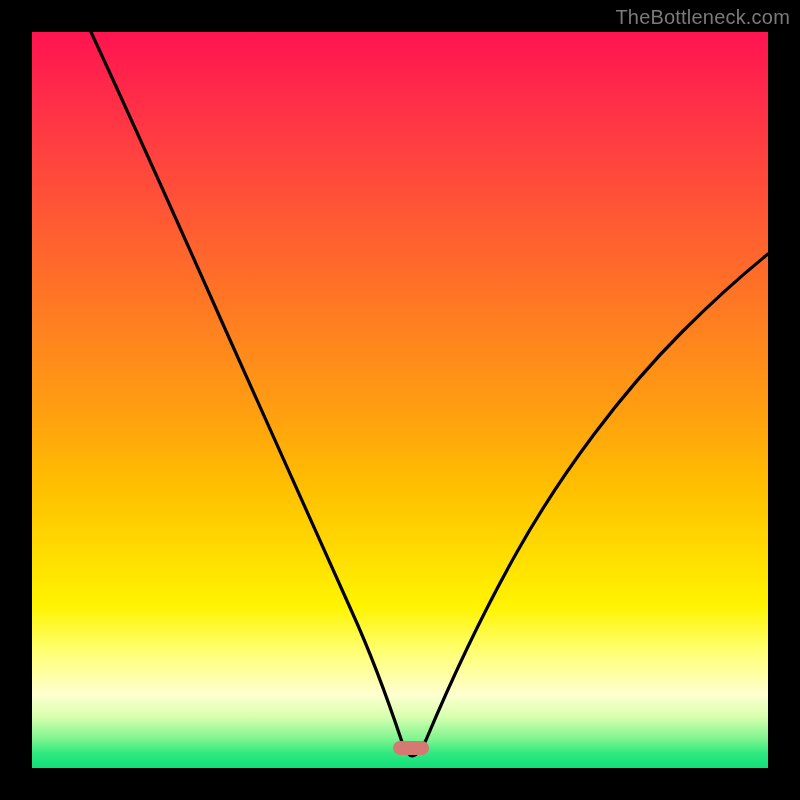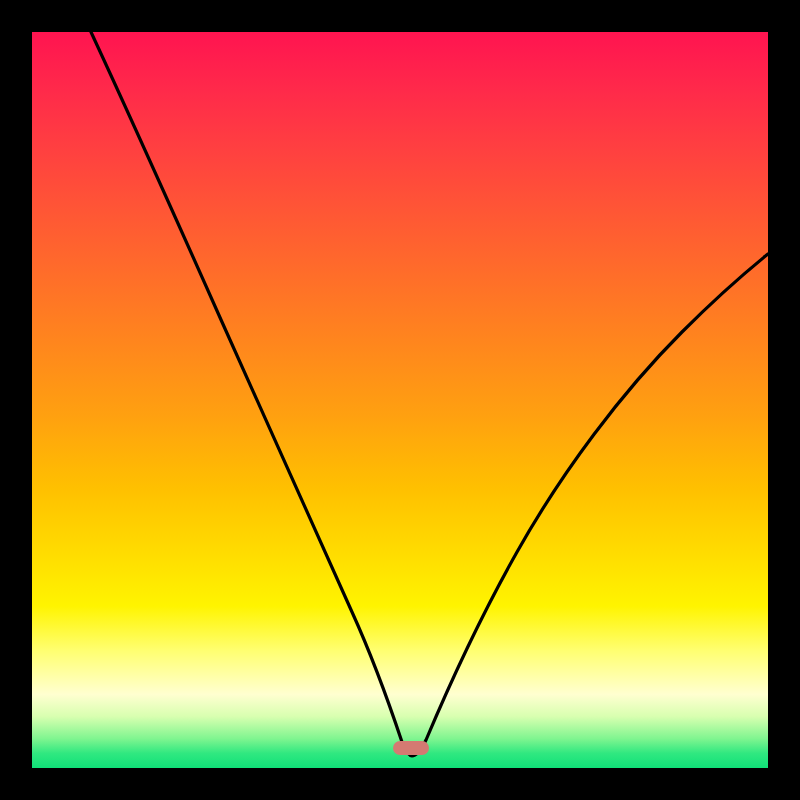--- a/index.html
+++ b/index.html
@@ -86,13 +86,14 @@
                C 374 720, 377 724, 380 724
                C 384 724, 388 720, 394 708
                C 410 670, 440 600, 485 520
                C 530 440, 590 360, 650 300
                C 695 255, 720 235, 736 222" fill="none" stroke="#000" stroke-width="3.2" stroke-linecap="round"></path>
     </svg>
 
     <div class="marker" style="left: calc(51.5% - 18px); top: calc(97.3% - 7px); width:36px; height:14px;"></div>
   </div>
 
+  <div class="watermark">TheBottleneck.com</div>
 </div>
 
 </body></html>

